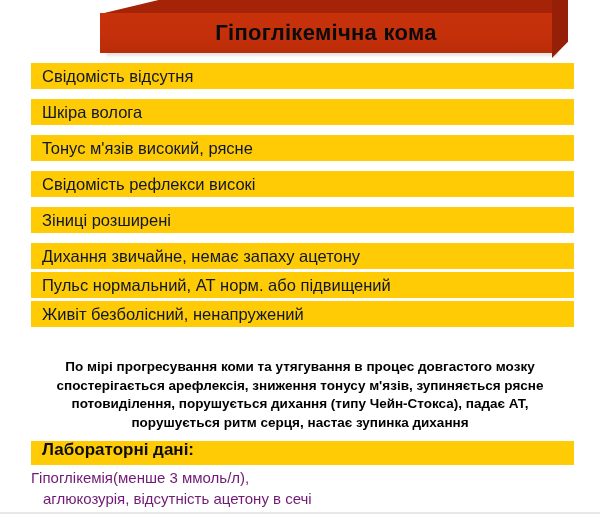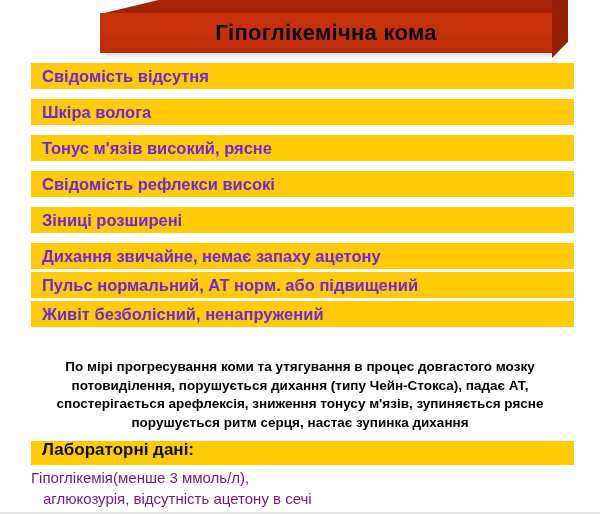--- a/index.html
+++ b/index.html
@@ -91,22 +91,22 @@
     align-items: center;
     padding-left: 11px;
     box-sizing: border-box;
     margin-bottom: 10px;
   }
   .bar.tight {
     margin-bottom: 3px;
   }
   .bar-label {
     font-size: 16.5px;
-    font-weight: bold;
-    color: #6d28d9;
+    font-weight: normal;
+    color: #0f172a;
     white-space: nowrap;
     line-height: 1;
     text-align: right;
   }
 
   
   .paragraph {
     position: absolute;
     left: 0px;
     top: 358px;
@@ -195,22 +195,22 @@
     <div class="bar tight">
       <span class="bar-label">Пульс нормальний, АТ норм. або підвищений</span>
     </div>
     <div class="bar tight">
       <span class="bar-label">Живіт безболісний, ненапружений</span>
     </div>
   </div>
 
   <div class="paragraph">
     <div>По мірі прогресування коми та утягування в процес  довгастого мозку</div>
+    <div>спостерігається арефлексія, зниження тонусу м'язів, зупиняється рясне</div>
     <div>потовиділення, порушується дихання (типу Чейн-Стокса), падає АТ,</div>
-    <div>спостерігається арефлексія, зниження тонусу м'язів, зупиняється рясне</div>
     <div>порушується ритм серця, настає зупинка дихання</div>
   </div>
 
   <div class="lab-bar">
     <span class="lab-bar-label">Лабораторні дані:</span>
   </div>
 
   <div class="lab-lines">
     <div class="lab-line">Гіпоглікемія(менше 3 ммоль/л),</div>
     <div class="lab-line indent">аглюкозурія, відсутність ацетону в сечі</div>

